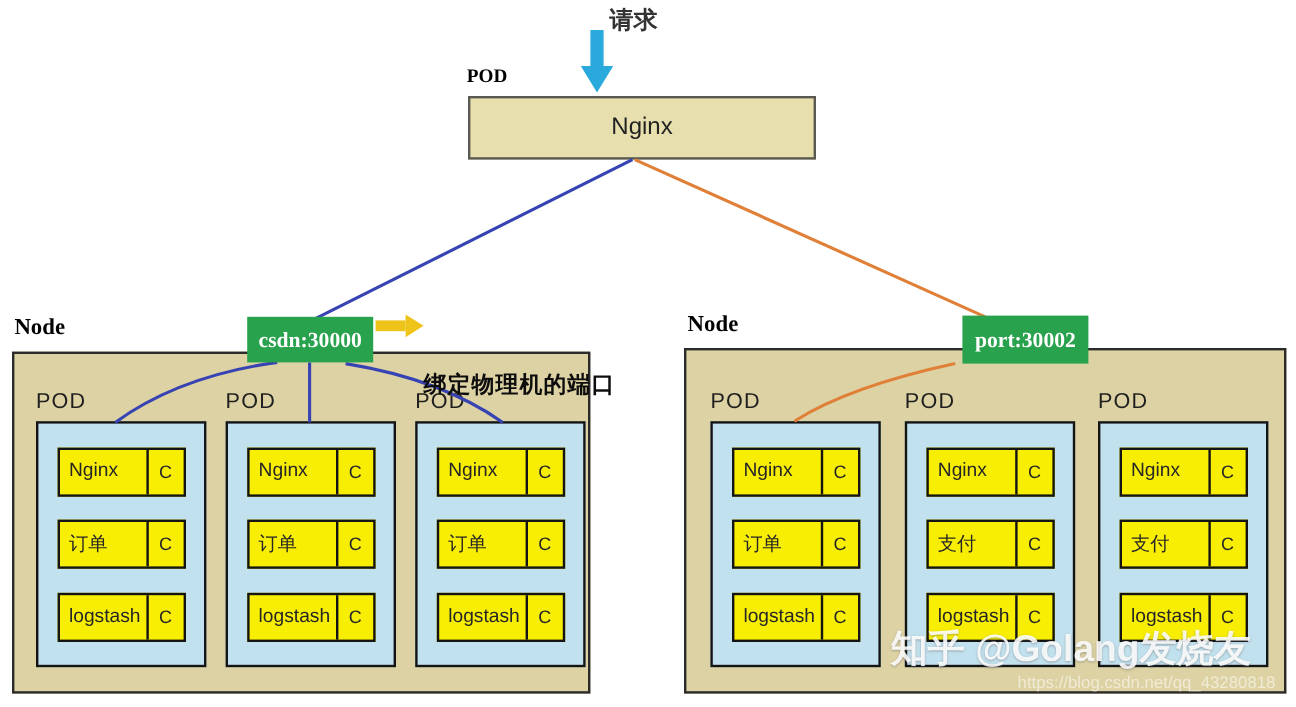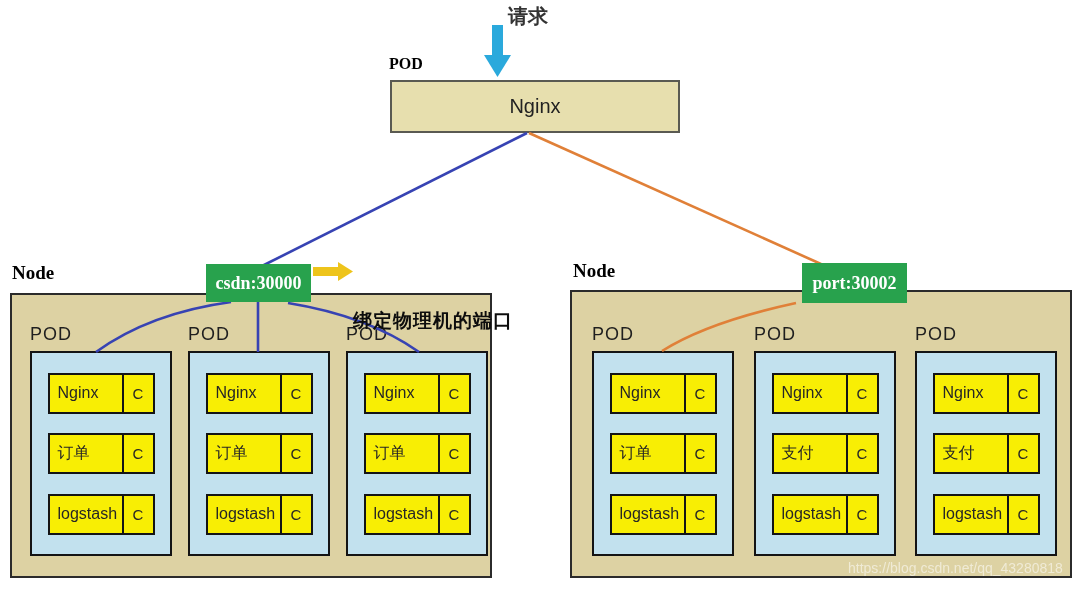--- a/index.html
+++ b/index.html
@@ -245,15 +245,16 @@
       </div>
     </div>
 
   </div>
 
   <div class="port-badge left">csdn:30000</div>
   <div class="port-badge right">port:30002</div>
 
   <div class="bind-annotation">绑定物理机的端口</div>
 
+  <div class="watermark-text">知乎 @Golang发烧友</div>
   <div class="watermark-url">https://blog.csdn.net/qq_43280818</div>
 
 </div>
 
 </body></html>

